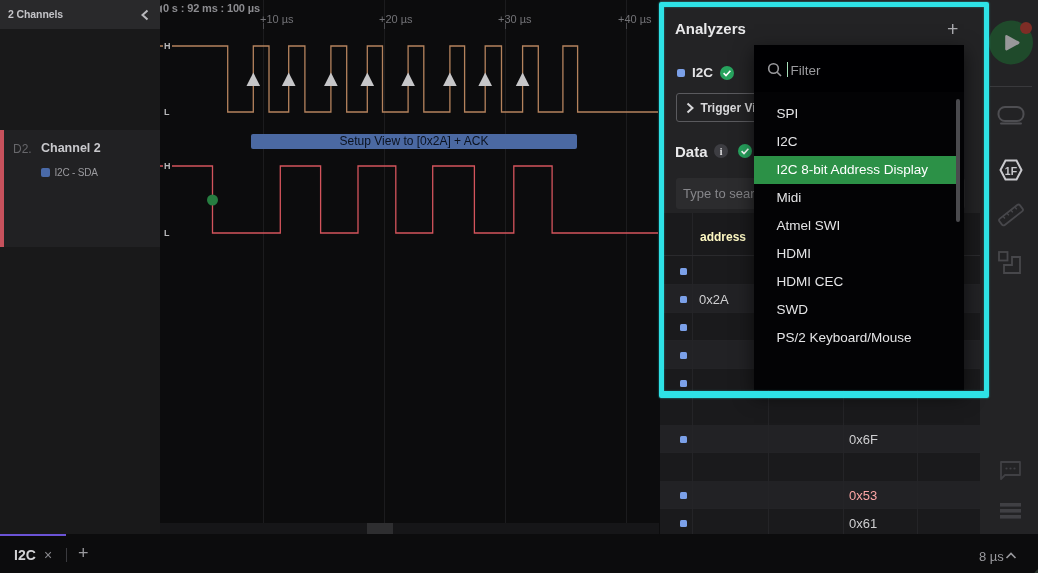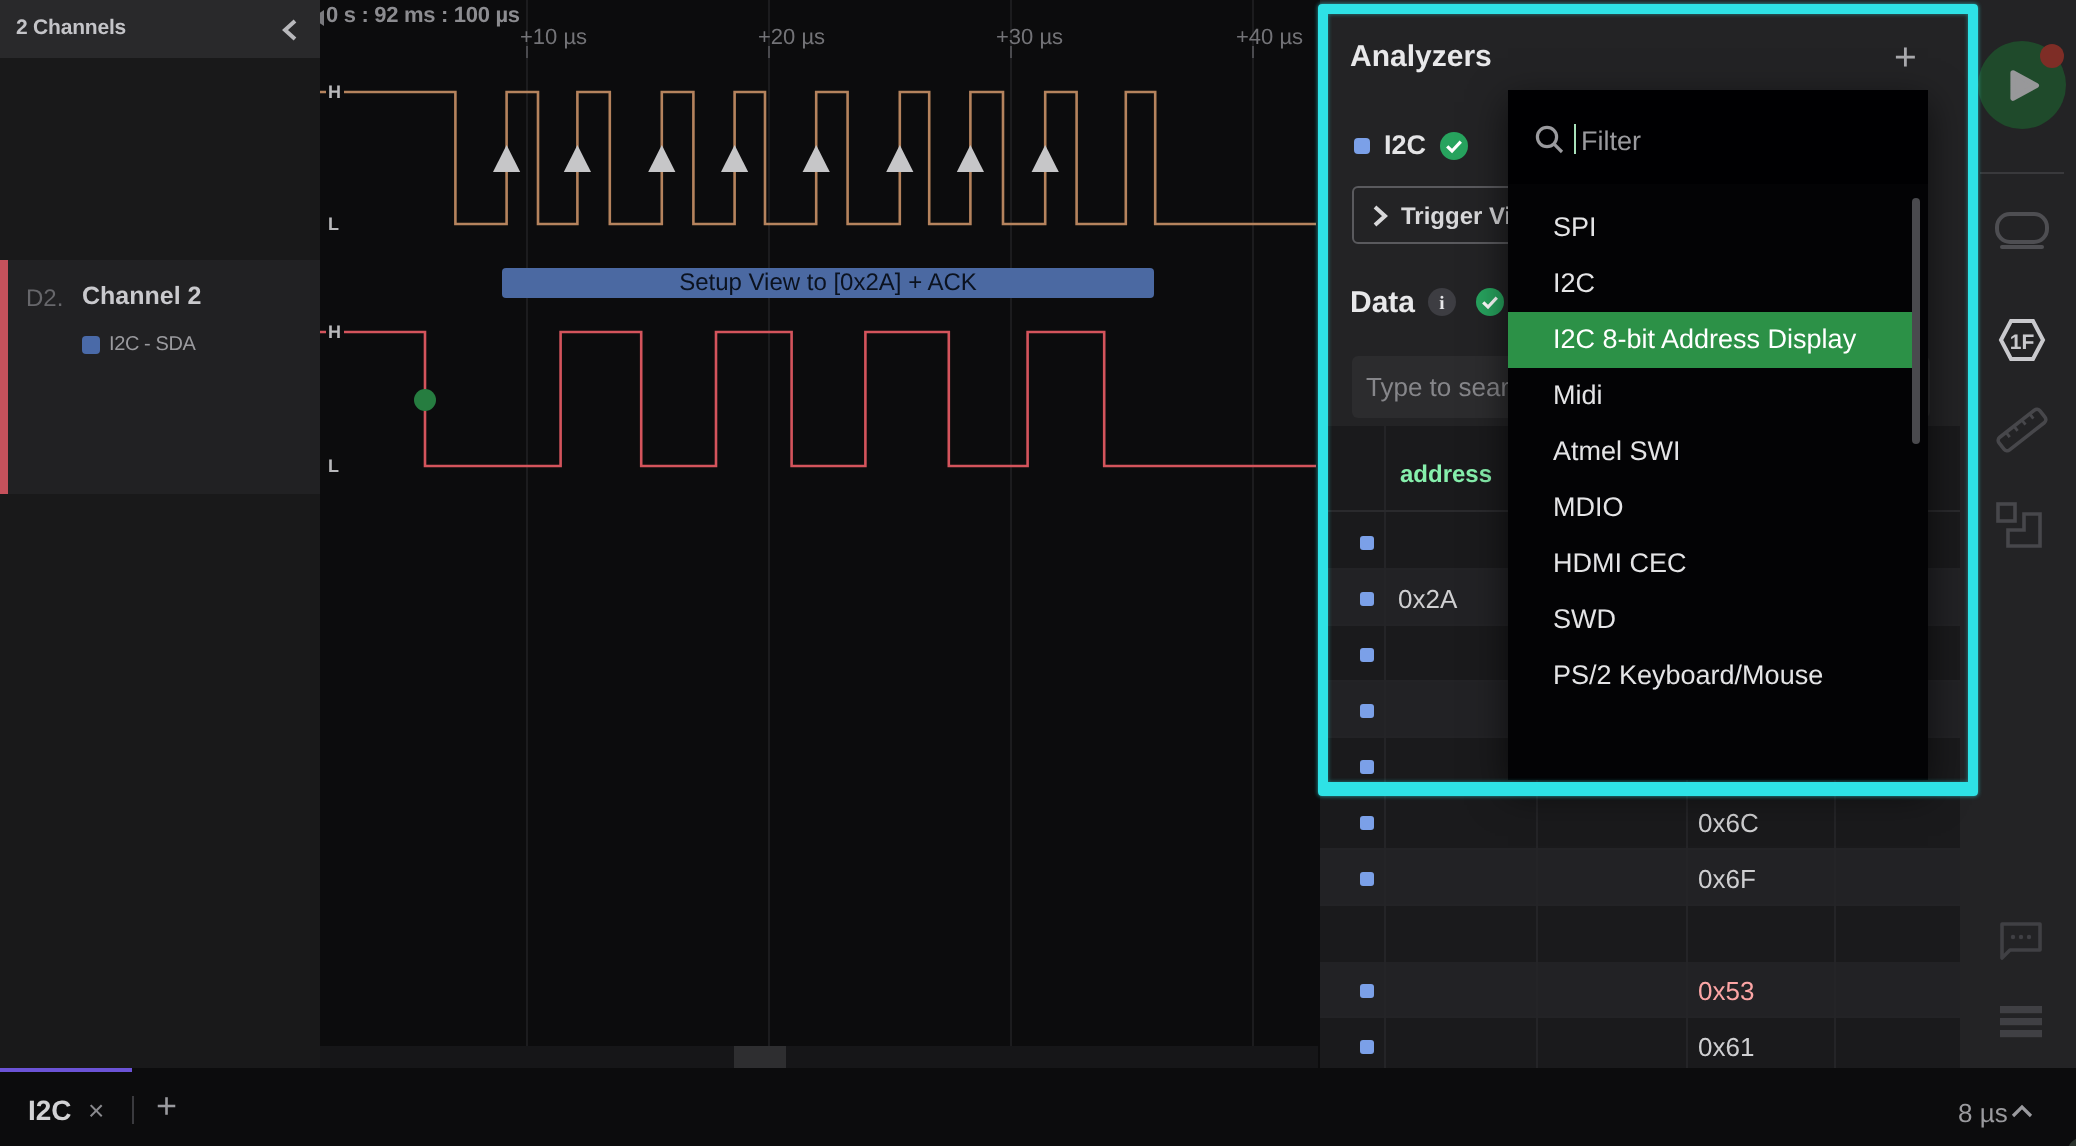--- a/index.html
+++ b/index.html
@@ -116,42 +116,38 @@
     <svg class="abs" style="left:78px; top:143.5px;" width="14" height="14">
       <circle cx="7" cy="7" r="7" fill="#27a35e"></circle>
       <path d="M3.6,7.2 L6,9.5 L10.4,4.8" fill="none" stroke="#fff" stroke-width="1.6"></path>
     </svg>
 
     <div class="abs" style="left:15.5px; top:177.5px; width:289px; height:31.5px; background:#2c2c2e; border-radius:3px;">
       <div class="abs" style="left:7.5px; top:8px; font-size:13px; color:#86868a;">Type to search / filter</div>
     </div>
 
     <div class="abs" style="left:0px; top:213px; width:320px; height:321px; background:#1a1a1c;">
-      <div class="abs" style="left:40px; top:17px; font-size:12px; font-weight:bold; color:#86efac;">address</div>
+      <div class="abs" style="left:40px; top:17px; font-size:12px; font-weight:bold; color:#fef9c3;">address</div>
 
       <div class="abs" id="rows" style="left:0; top:44.3px; width:320px; height:279px;">
           <div class="abs" style="left: 0px; top: 0px; width: 320px; height: 28px; background: rgb(26, 26, 28); border-bottom: 1px solid rgb(35, 35, 38);">
             <div class="abs" style="left: 19.5px; top: 10.25px; width: 7.5px; height: 7.5px; border-radius: 1.5px; background: rgb(123, 160, 232);"></div>
           </div>
           <div class="abs" style="left: 0px; top: 28px; width: 320px; height: 28px; background: rgb(34, 34, 37); border-bottom: 1px solid rgb(35, 35, 38);">
             <div class="abs" style="left: 19.5px; top: 10.25px; width: 7.5px; height: 7.5px; border-radius: 1.5px; background: rgb(123, 160, 232);"></div>
             <div class="abs" style="left: 39px; top: 7px; font-size: 13px; color: rgb(207, 207, 209);">0x2A</div>
           </div>
           <div class="abs" style="left: 0px; top: 56px; width: 320px; height: 28px; background: rgb(26, 26, 28); border-bottom: 1px solid rgb(35, 35, 38);">
             <div class="abs" style="left: 19.5px; top: 10.25px; width: 7.5px; height: 7.5px; border-radius: 1.5px; background: rgb(123, 160, 232);"></div>
           </div>
           <div class="abs" style="left: 0px; top: 84px; width: 320px; height: 28px; background: rgb(34, 34, 37); border-bottom: 1px solid rgb(35, 35, 38);">
             <div class="abs" style="left: 19.5px; top: 10.25px; width: 7.5px; height: 7.5px; border-radius: 1.5px; background: rgb(123, 160, 232);"></div>
           </div>
           <div class="abs" style="left: 0px; top: 112px; width: 320px; height: 28px; background: rgb(26, 26, 28); border-bottom: 1px solid rgb(35, 35, 38);">
             <div class="abs" style="left: 19.5px; top: 10.25px; width: 7.5px; height: 7.5px; border-radius: 1.5px; background: rgb(123, 160, 232);"></div>
-          </div>
-          <div class="abs" style="left: 0px; top: 140px; width: 320px; height: 28px; background: rgb(26, 26, 28); border-bottom: 1px solid rgb(35, 35, 38);">
-            <div class="abs" style="left: 19.5px; top: 10.25px; width: 7.5px; height: 7.5px; border-radius: 1.5px; background: rgb(123, 160, 232);"></div>
-            <div class="abs" style="left: 189px; top: 7px; font-size: 13px; color: rgb(207, 207, 209);">0x6C</div>
           </div>
           <div class="abs" style="left: 0px; top: 168px; width: 320px; height: 28px; background: rgb(34, 34, 37); border-bottom: 1px solid rgb(35, 35, 38);">
             <div class="abs" style="left: 19.5px; top: 10.25px; width: 7.5px; height: 7.5px; border-radius: 1.5px; background: rgb(123, 160, 232);"></div>
             <div class="abs" style="left: 189px; top: 7px; font-size: 13px; color: rgb(207, 207, 209);">0x6F</div>
           </div>
           <div class="abs" style="left: 0px; top: 196px; width: 320px; height: 28px; background: rgb(26, 26, 28); border-bottom: 1px solid rgb(35, 35, 38); margin-top: 24px;">
             <div class="abs" style="left: 19.5px; top: 10.25px; width: 7.5px; height: 7.5px; border-radius: 1.5px; background: rgb(123, 160, 232);"></div>
             <div class="abs" style="left: 189px; top: 7px; font-size: 13px; color: rgb(207, 207, 209);">0x20</div>
           </div>
           <div class="abs" style="left: 0px; top: 224px; width: 320px; height: 28px; background: rgb(34, 34, 37); border-bottom: 1px solid rgb(35, 35, 38);">
@@ -237,21 +233,21 @@
       </svg>
       <div class="abs" style="left:33px; top:17px; width:1.6px; height:15px; background:#a8e0ba;"></div>
       <div class="abs" style="left:37px; top:18px; font-size:13.5px; color:#9a9a9e;">Filter</div>
     </div>
     <div id="menu" class="abs" style="left:0; top:55px; width:210.5px;">
         <div style="height: 28px; line-height: 28px; padding-left: 23px; font-size: 13.5px; color: rgb(228, 228, 230);">SPI</div>
         <div style="height: 28px; line-height: 28px; padding-left: 23px; font-size: 13.5px; color: rgb(228, 228, 230);">I2C</div>
         <div style="height: 28px; line-height: 28px; padding-left: 23px; font-size: 13.5px; background: rgb(44, 145, 71); color: rgb(255, 255, 255); width: 203.5px;">I2C 8-bit Address Display</div>
         <div style="height: 28px; line-height: 28px; padding-left: 23px; font-size: 13.5px; color: rgb(228, 228, 230);">Midi</div>
         <div style="height: 28px; line-height: 28px; padding-left: 23px; font-size: 13.5px; color: rgb(228, 228, 230);">Atmel SWI</div>
-        <div style="height: 28px; line-height: 28px; padding-left: 23px; font-size: 13.5px; color: rgb(228, 228, 230);">MDIO</div>
+        <div style="height: 28px; line-height: 28px; padding-left: 23px; font-size: 13.5px; color: rgb(228, 228, 230);">HDMI</div>
         <div style="height: 28px; line-height: 28px; padding-left: 23px; font-size: 13.5px; color: rgb(228, 228, 230);">HDMI CEC</div>
         <div style="height: 28px; line-height: 28px; padding-left: 23px; font-size: 13.5px; color: rgb(228, 228, 230);">SWD</div>
         <div style="height: 28px; line-height: 28px; padding-left: 23px; font-size: 13.5px; color: rgb(228, 228, 230);">PS/2 Keyboard/Mouse</div>
       </div>
     <div class="abs" style="left:202.6px; top:54px; width:4.4px; height:123px; background:#4a4a4e; border-radius:2px;"></div>
   </div>
 
   <div class="abs" style="left:659px; top:2px; width:330px; height:396px; border:5px solid #2ee2e6; border-bottom-width:7px; border-radius:2px; box-shadow:0 0 2px rgba(46,226,230,0.7), inset 0 0 2px rgba(46,226,230,0.5);"></div>
 
 </div>

